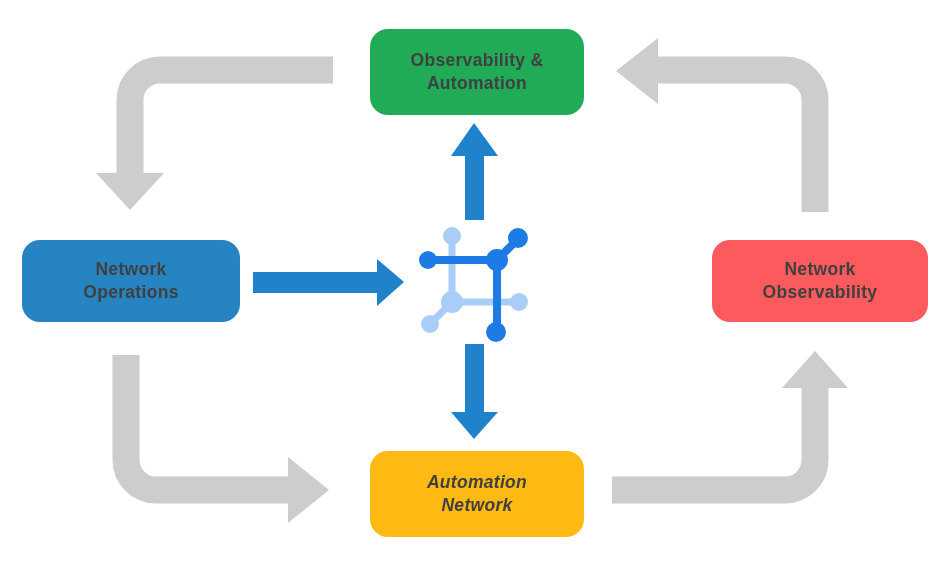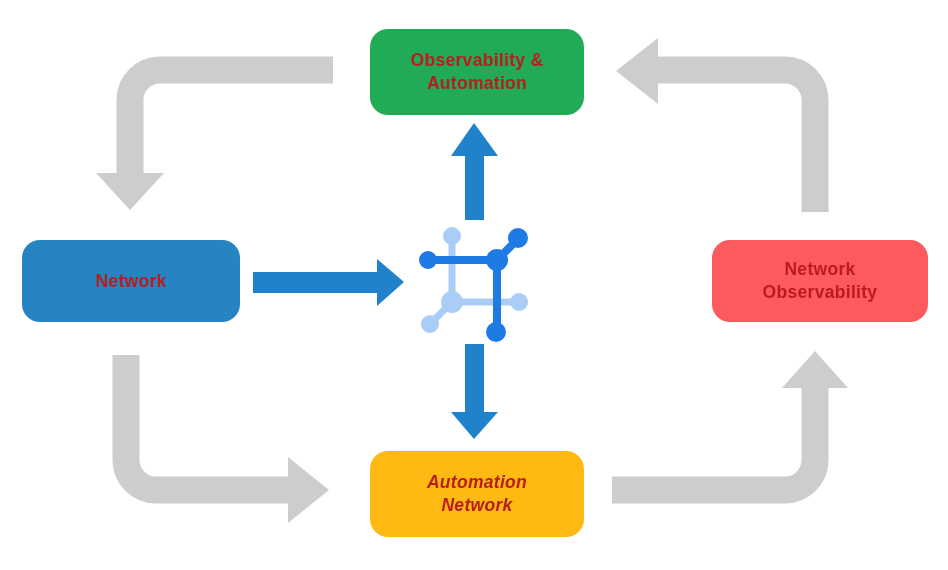--- a/index.html
+++ b/index.html
@@ -12,21 +12,21 @@
     overflow: hidden;
   }
   .diagram-svg { position: absolute; inset: 0; }
   .node-label {
     position: absolute;
     display: flex;
     flex-direction: column;
     align-items: center;
     justify-content: center;
     text-align: center;
-    color: #b91c1c;
+    color: #404040;
     font-size: 17.5px;
     font-weight: 600;
     letter-spacing: 0.3px;
     line-height: 23px;
     pointer-events: none;
   }
   .label-obs   { left: 370px; top: 29px;  width: 214px; height: 86px; }
   .label-ops   { left: 22px;  top: 240px; width: 218px; height: 82px; }
   .label-infra { left: 712px; top: 240px; width: 216px; height: 82px; }
   .label-auto  { left: 370px; top: 451px; width: 214px; height: 86px; font-style: italic; }
@@ -99,20 +99,21 @@
     <rect x="712" y="240" width="216" height="82" rx="18" fill="#FC5A5C"></rect>
     <rect x="370" y="451" width="214" height="86" rx="18" fill="#FEB913"></rect>
   </svg>
 
   <div class="node-label label-obs">
     <span>Observability &amp;</span>
     <span>Automation</span>
   </div>
   <div class="node-label label-ops">
     <span>Network</span>
+    <span>Operations</span>
   </div>
   <div class="node-label label-infra">
     <span>Network</span>
     <span>Observability</span>
   </div>
   <div class="node-label label-auto">
     <span>Automation</span>
     <span>Network</span>
   </div>
 

